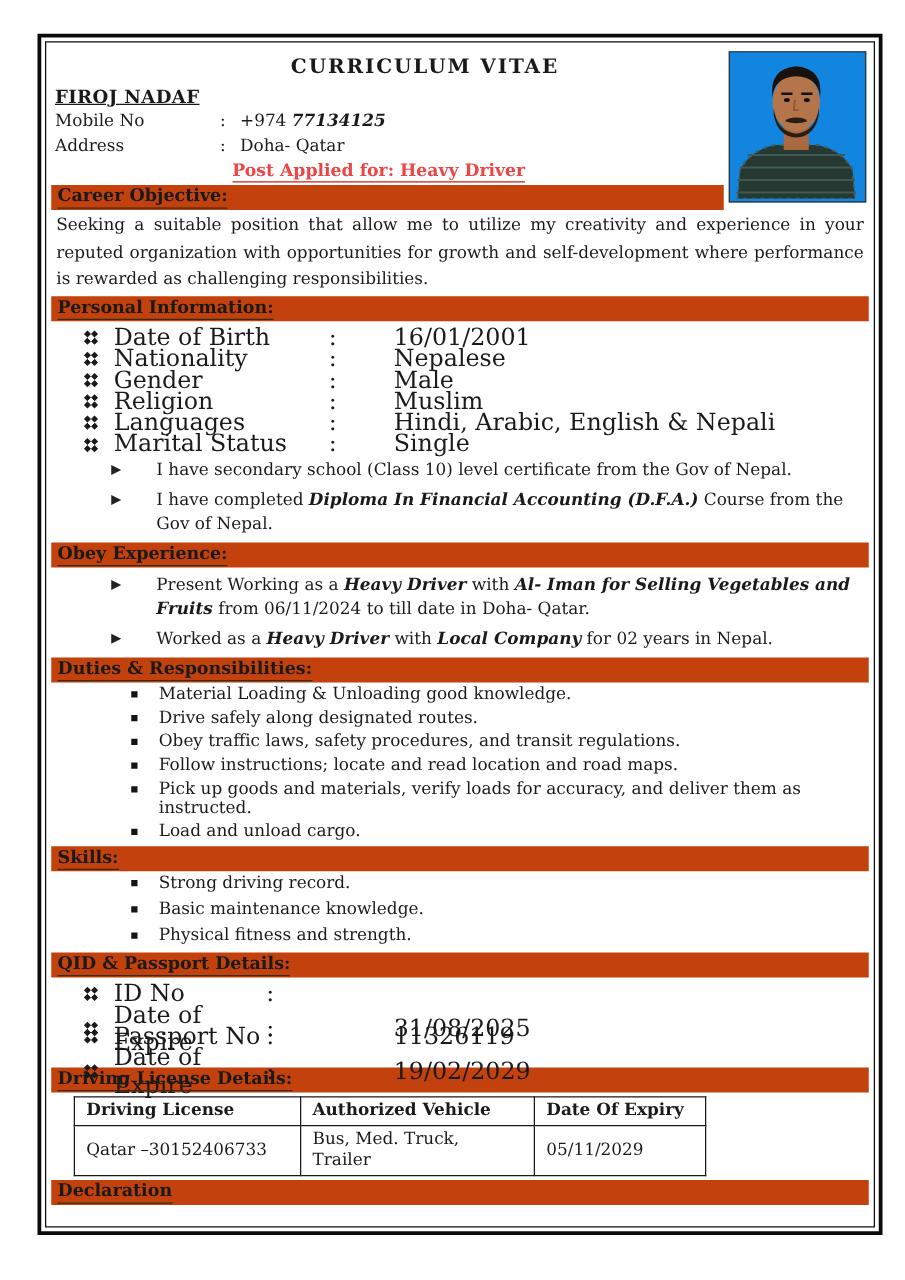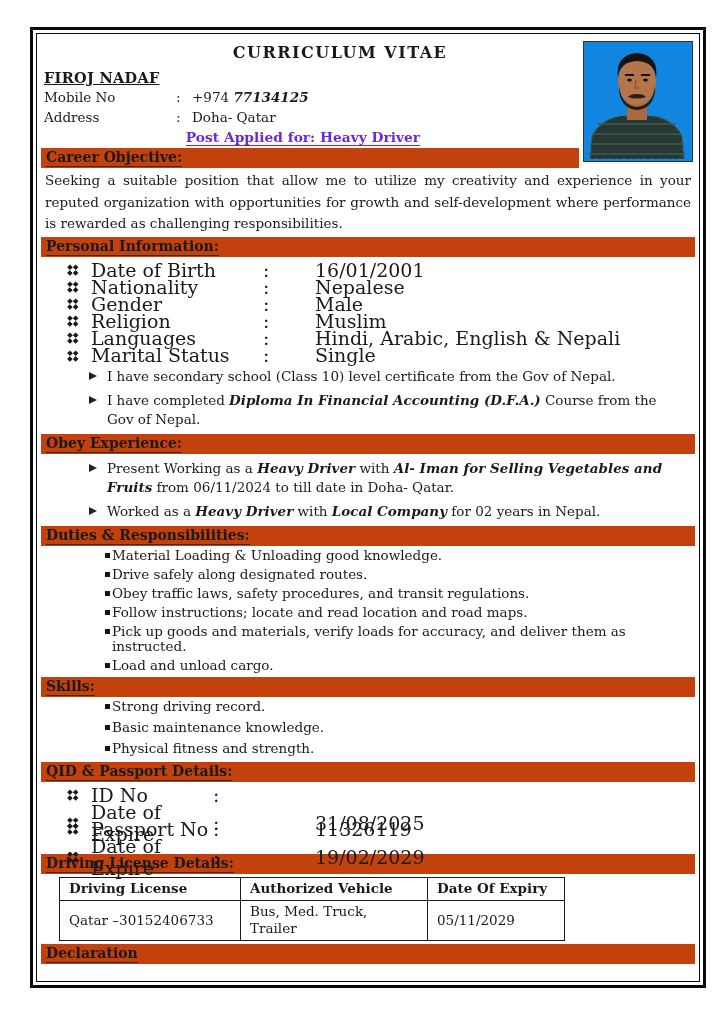--- a/index.html
+++ b/index.html
@@ -12,48 +12,48 @@
 
   
   .photo{position:absolute;top:7px;right:6px;width:108px;height:119px;border:1px solid #333;background:#1285e0;}
   .photo svg{display:block;}
 
   
   .title{text-align:center;font-size:16px;font-weight:800;letter-spacing:1.5px;
          margin:0 56px 2px 0;line-height:26px;}
   .name{font-size:14.5px;font-weight:bold;line-height:19px;padding-left:3px;letter-spacing:.3px;text-decoration:underline;}
   .contact-row{display:grid;grid-template-columns:132px 16px 1fr;font-size:13.5px;line-height:20px;padding-left:3px;}
-  .post{color:#6d28d9;font-weight:bold;text-align:center;font-size:13.8px;line-height:18px;
+  .post{color:#ef4444;font-weight:bold;text-align:center;font-size:13.8px;line-height:18px;
         margin:1px 130px 2px 0;}
   .post span{border-bottom:1.6px solid #c0201e;padding-bottom:0;}
 
   
   .bar{background:#c2410c;margin:2px 0;padding:1px 6px 2px 5px;font-size:14px;font-weight:bold;line-height:17px;}
   .bar span{border-bottom:1.8px solid #3a2c10;padding-bottom:1px;}
   .bar.short{margin-right:116px;}
 
   .para{font-size:13.5px;line-height:21.5px;text-align:justify;margin:0;padding:0 4px;}
 
   
   .info-row{display:grid;align-items:center;height:17.2px;font-size:19px;padding-left:24px;}
   .info-row.p{grid-template-columns:26px 172px 52px 1fr;}
   .info-row.q{grid-template-columns:26px 122px 102px 1fr;}
   .b-diamond{display:inline-block;width:3.6px;height:3.6px;transform:rotate(45deg);margin-left:6px;
              box-shadow:-4px 0 0 #1a1a1a,4px 0 0 #1a1a1a,0 -4px 0 #1a1a1a,0 4px 0 #1a1a1a;}
 
   
-  .arrow-item{display:flex;gap:10px;padding-left:48px;margin:5px 8px 5px 0;
+  .arrow-item{display:flex;gap:28px;padding-left:48px;margin:5px 8px 5px 0;
               font-size:13.5px;line-height:19px;align-items:flex-start;}
   .b-arrow{flex:none;width:0;height:0;border-left:8px solid #222;
            border-top:4.5px solid transparent;border-bottom:4.5px solid transparent;margin-top:5px;}
   .arrow-item .b{font-weight:bold;}
   .rich .b,.rich span.b{font-weight:bold;font-style:italic;}
 
   
-  .sq-item{display:flex;gap:2px;padding-left:64px;margin:0 0 4.6px 0;font-size:13.5px;line-height:14.5px;}
+  .sq-item{display:flex;gap:17px;padding-left:64px;margin:0 0 4.6px 0;font-size:13.5px;line-height:14.5px;}
   .sq-item.skill{margin-bottom:6.5px;}
   .b-square{flex:none;width:5px;height:5px;background:#141414;margin-top:5px;}
 
   
   table.dl{border-collapse:collapse;margin:3px 0 3px 18px;font-size:13.5px;}
   table.dl th,table.dl td{border:1.4px solid #1a1a1a;padding:2px 9px 3px;text-align:left;font-weight:normal;line-height:17px;}
   table.dl th{font-weight:bold;}
   table.dl .c1{width:162px;} table.dl .c2{width:168px;} table.dl .c3{width:118px;}
 </style>
 </head>

